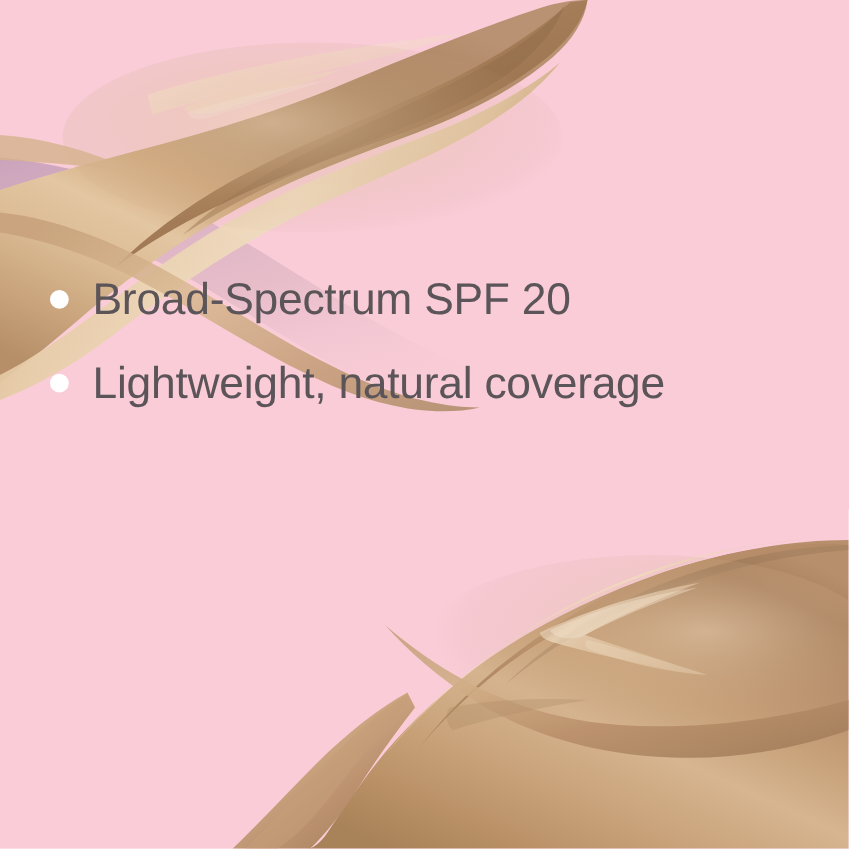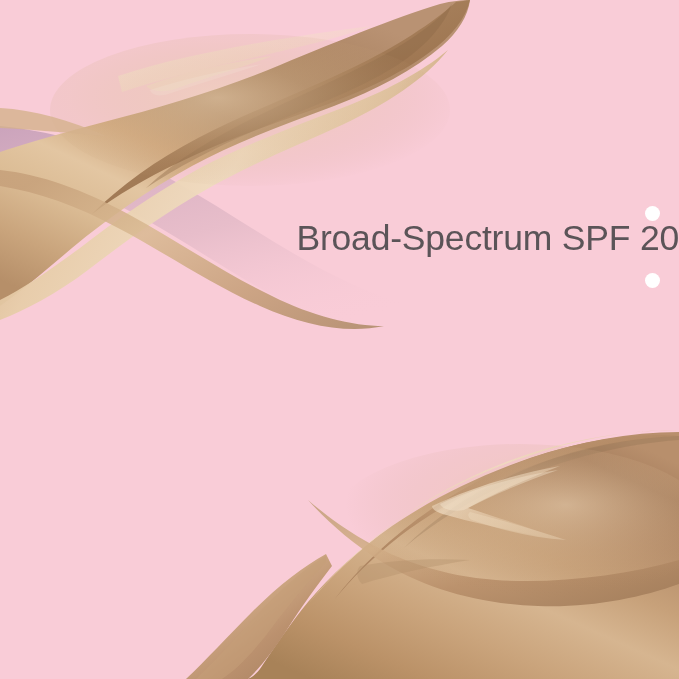--- a/index.html
+++ b/index.html
@@ -31,24 +31,23 @@
     position: absolute;
     left: 0;
     top: 206px;
     width: 679px;
     list-style: none;
     margin: 0;
     padding: 0;
   }
   .feature-item {
     display: flex;
-    align-items: flex-end;
+    align-items: center;
     height: 67px;
     padding-left: 40px;
-    flex-direction: column;
   }
   .bullet {
     flex: 0 0 auto;
     width: 15px;
     height: 15px;
     border-radius: 50%;
     background: #ffffff;
     margin-right: 19px;
     display: block;
   }
@@ -339,16 +338,17 @@
     </g>
   </svg>
 
   <ul id="feature-list">
     <li class="feature-item">
       <span class="bullet"></span>
       <span class="feature-text">Broad-Spectrum SPF 20</span>
     </li>
     <li class="feature-item">
       <span class="bullet"></span>
+      <span class="feature-text">Lightweight, natural coverage</span>
     </li>
   </ul>
 
 </div>
 
 </body></html>

